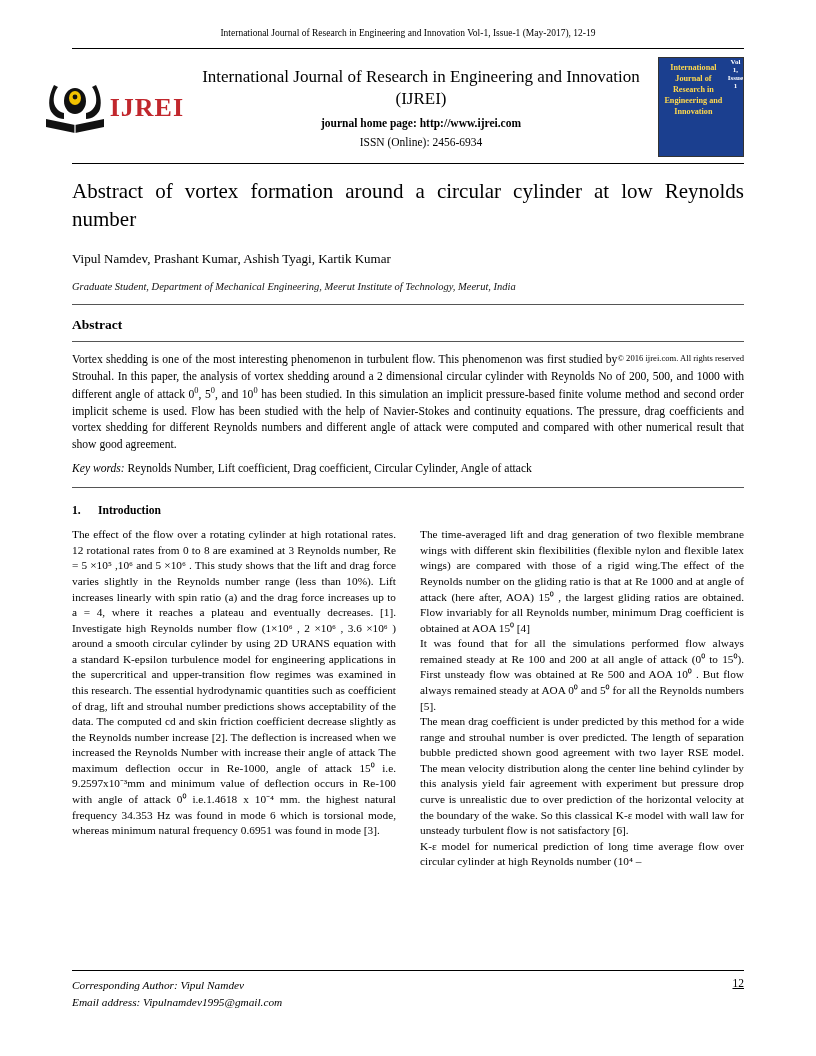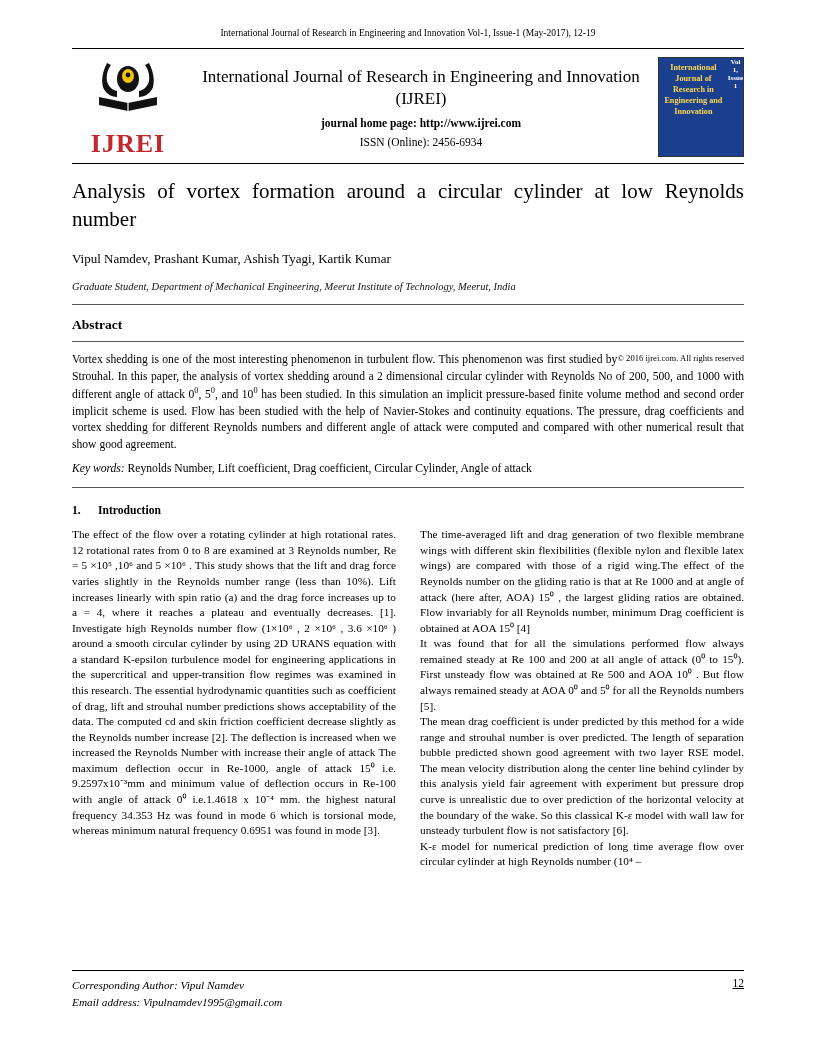--- a/index.html
+++ b/index.html
@@ -51,23 +51,23 @@
   .masthead {
     display: flex;
     align-items: stretch;
     margin-top: 8px;
     margin-bottom: 6px;
     height: 100px;
   }
   .masthead-logo {
     width: 112px;
     display: flex;
-    flex-direction: column;
+    flex-direction: row;
     align-items: center;
-    justify-content: space-between;
+    justify-content: flex-end;
   }
   .logo-mark {
     width: 70px;
     height: 56px;
     position: relative;
   }
   .logo-title {
     font-family: "Liberation Serif", serif;
     font-weight: bold;
     font-size: 26px;
@@ -254,21 +254,21 @@
       <div class="masthead-cover">
         <div class="cover-top">International Journal of Research in Engineering and Innovation</div>
         <div class="cover-vol">Vol 1, Issue 1</div>
         <div class="cover-img"></div>
       </div>
     </div>
 
     <div class="rule"></div>
 
     <div class="title-area">
-      <div class="paper-title">Analysis of vortex formation around a circular cylinder at low Reynolds number</div>
+      <div class="paper-title">Abstract of vortex formation around a circular cylinder at low Reynolds number</div>
       <div class="authors">Vipul Namdev, Prashant Kumar, Ashish Tyagi, Kartik Kumar</div>
       <div class="affiliation">Graduate Student, Department of Mechanical Engineering, Meerut Institute of Technology, Meerut, India</div>
     </div>
 
     <div class="rule-thin" style="margin-top:12px;"></div>
 
     <div class="abstract-head">Abstract</div>
     <div class="rule-thin"></div>
 
     <div class="abstract-body" style="margin-top:10px;">

